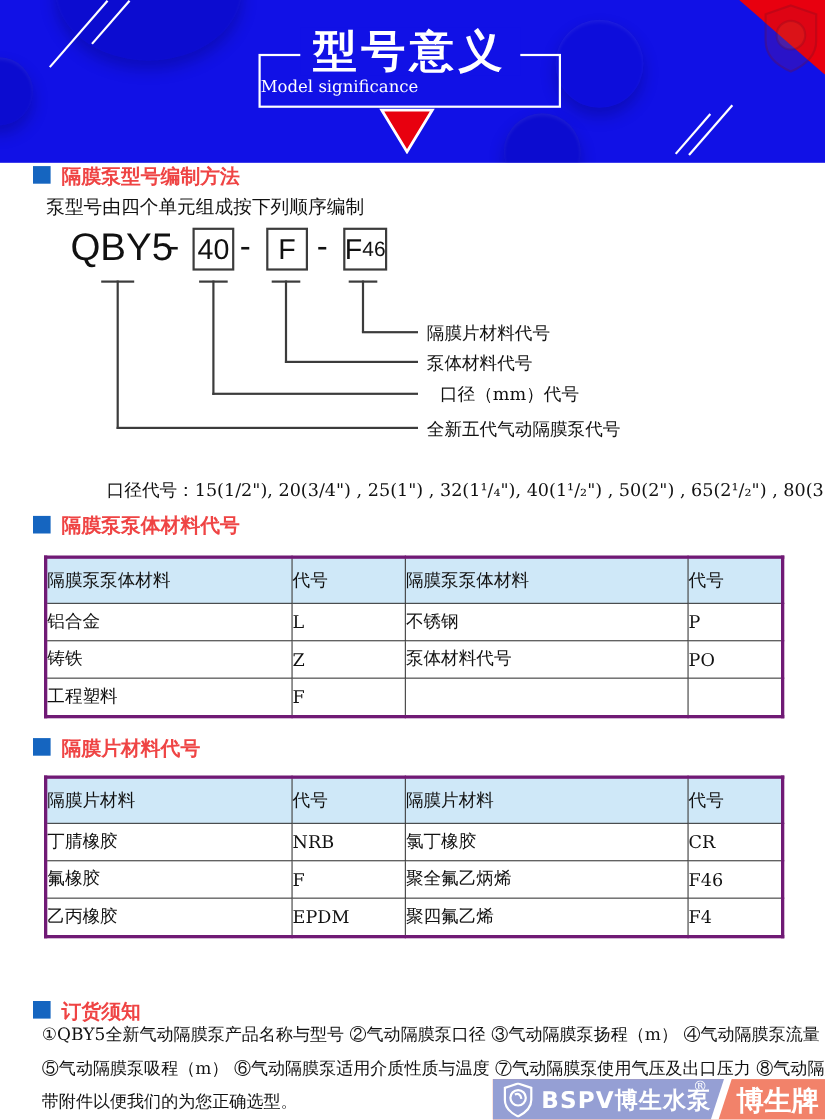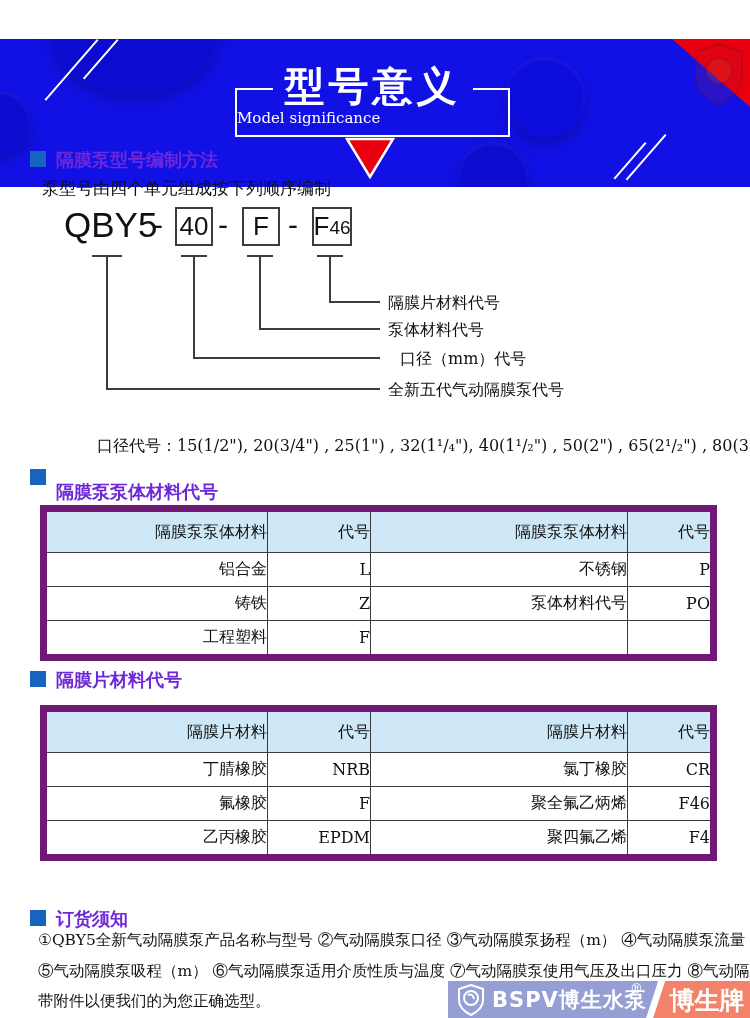--- a/index.html
+++ b/index.html
@@ -1,58 +1,58 @@
 <!DOCTYPE html>
 <html><head>
 <meta charset="utf-8">
 <style>
   html,body{margin:0;padding:0;background:#fff;}
   .page{position:relative;width:750px;height:1018px;background:#fff;overflow:hidden;
         font-family:"DejaVu Serif","Liberation Serif",serif;color:#111;}
 
   
-  .banner{position:absolute;left:0;top:0;width:750px;height:148px;background:#1111e6;overflow:hidden;margin-top:39px;}
+  .banner{position:absolute;left:0;top:0;width:750px;height:148px;background:#1111e6;overflow:hidden;}
   .circle{position:absolute;border-radius:50%;background:rgba(0,0,150,0.28);
           box-shadow:0 8px 14px rgba(0,0,60,0.25), inset 0 2px 4px rgba(255,255,255,0.08);}
   .wline{position:absolute;background:#fff;width:2px;transform-origin:top left;transform:rotate(41deg);}
   .corner-red{position:absolute;right:0;top:0;width:78px;height:68px;background:#e8000f;
               clip-path:polygon(0 0,100% 0,100% 100%);}
   .shield-mark{position:absolute;right:2px;top:2px;opacity:0.55;}
   .title-box{position:absolute;left:235px;top:49px;width:271px;height:45px;border:2px solid #fff;}
   .banner-title{position:absolute;left:50%;top:-26px;transform:translateX(-50%);
                 background:#1111e6;padding:0 12px;white-space:nowrap;
                 font-family:"DejaVu Sans","Liberation Sans",sans-serif;
                 font-size:40px;font-weight:bold;color:#fff;letter-spacing:4px;line-height:1.1;}
   .banner-sub{position:absolute;left:0;right:0;top:19px;text-align:left;color:#fff;
               font-size:15px;font-family:"DejaVu Serif",serif;}
   .down-tri{position:absolute;left:344px;top:98px;}
 
   
   .bullet{position:absolute;left:30px;width:16px;height:16px;background:#1565c0;}
   .sec-title{position:absolute;left:56px;font-family:"DejaVu Sans","Liberation Sans",sans-serif;
-             font-size:18px;font-weight:bold;color:#6d28d9;white-space:nowrap;}
+             font-size:18px;font-weight:bold;color:#ef4444;white-space:nowrap;}
   .intro{position:absolute;left:42px;font-size:17px;white-space:nowrap;}
 
   
   .model-prefix{position:absolute;left:64px;top:204px;font-family:"Liberation Sans","DejaVu Sans",sans-serif;
                 font-size:35px;color:#111;line-height:42px;}
   .model-dash{position:absolute;top:204px;font-family:"Liberation Sans","DejaVu Sans",sans-serif;
               font-size:30px;line-height:42px;color:#111;}
   .model-box{position:absolute;top:207px;height:39px;border:2px solid #3c3c3c;box-sizing:border-box;
              display:flex;align-items:center;justify-content:center;
              font-family:"Liberation Sans","DejaVu Sans",sans-serif;font-size:26px;color:#111;}
   .model-box .sub{font-size:19px;margin-top:3px;}
   .hline,.vline,.tbar{position:absolute;background:#3c3c3c;}
   .hline{height:2px;} .vline{width:2px;} .tbar{height:2px;}
   .callout{position:absolute;left:388px;font-size:16px;white-space:nowrap;}
   .plain-line{position:absolute;left:97px;font-size:16px;white-space:nowrap;}
 
   
   table.mat{position:absolute;left:40px;border-collapse:collapse;table-layout:fixed;
-            font-size:16px;text-align:right;border:7px solid #701a75;}
+            font-size:16px;text-align:left;border:3px solid #701a75;}
   table.mat td,table.mat th{border:1px solid #3c3c3c;font-weight:normal;padding:0;}
   table.mat thead th{background:#cfe8f8;height:40px;}
   table.mat tbody td{height:33px;background:#fff;margin-top:26px;}
 
   .note-line{position:absolute;left:40px;font-size:16px;font-weight:bold;white-space:nowrap;}
   .order-line{position:absolute;left:38px;font-size:15.5px;white-space:nowrap;}
 
   
   .brandbar{position:absolute;left:448px;top:981px;width:326px;height:37px;background:#f2826a;overflow:hidden;}
   .brandbar .left{position:absolute;left:0;top:0;width:212px;height:37px;background:#959fd4;
@@ -130,21 +130,21 @@
   <div class="hline" style="left:106px;top:388px;width:274px;"></div>
 
   <div class="callout" style="top:293px;">隔膜片材料代号</div>
   <div class="callout" style="top:320px;">泵体材料代号</div>
   <div class="callout" style="top:349px;margin-left:12px;">口径（mm）代号</div>
   <div class="callout" style="top:380px;">全新五代气动隔膜泵代号</div>
 
   <div class="plain-line" style="top:436px;">口径代号：15(1/2"), 20(3/4") , 25(1") , 32(1¹/₄"), 40(1¹/₂") , 50(2") , 65(2¹/₂") , 80(3") , 100(4")</div>
 
   <div class="bullet" style="top:469px;"></div>
-  <div class="sec-title" style="top:480px;">隔膜泵泵体材料代号</div>
+  <div class="sec-title" style="top:466px;">隔膜泵泵体材料代号</div>
 
   <table class="mat" style="top:505px;">
     <colgroup>
         <col style="width:224px">
         <col style="width:103px">
         <col style="width:257px">
         <col style="width:86px">
       </colgroup>
     <thead>
       <tr>

